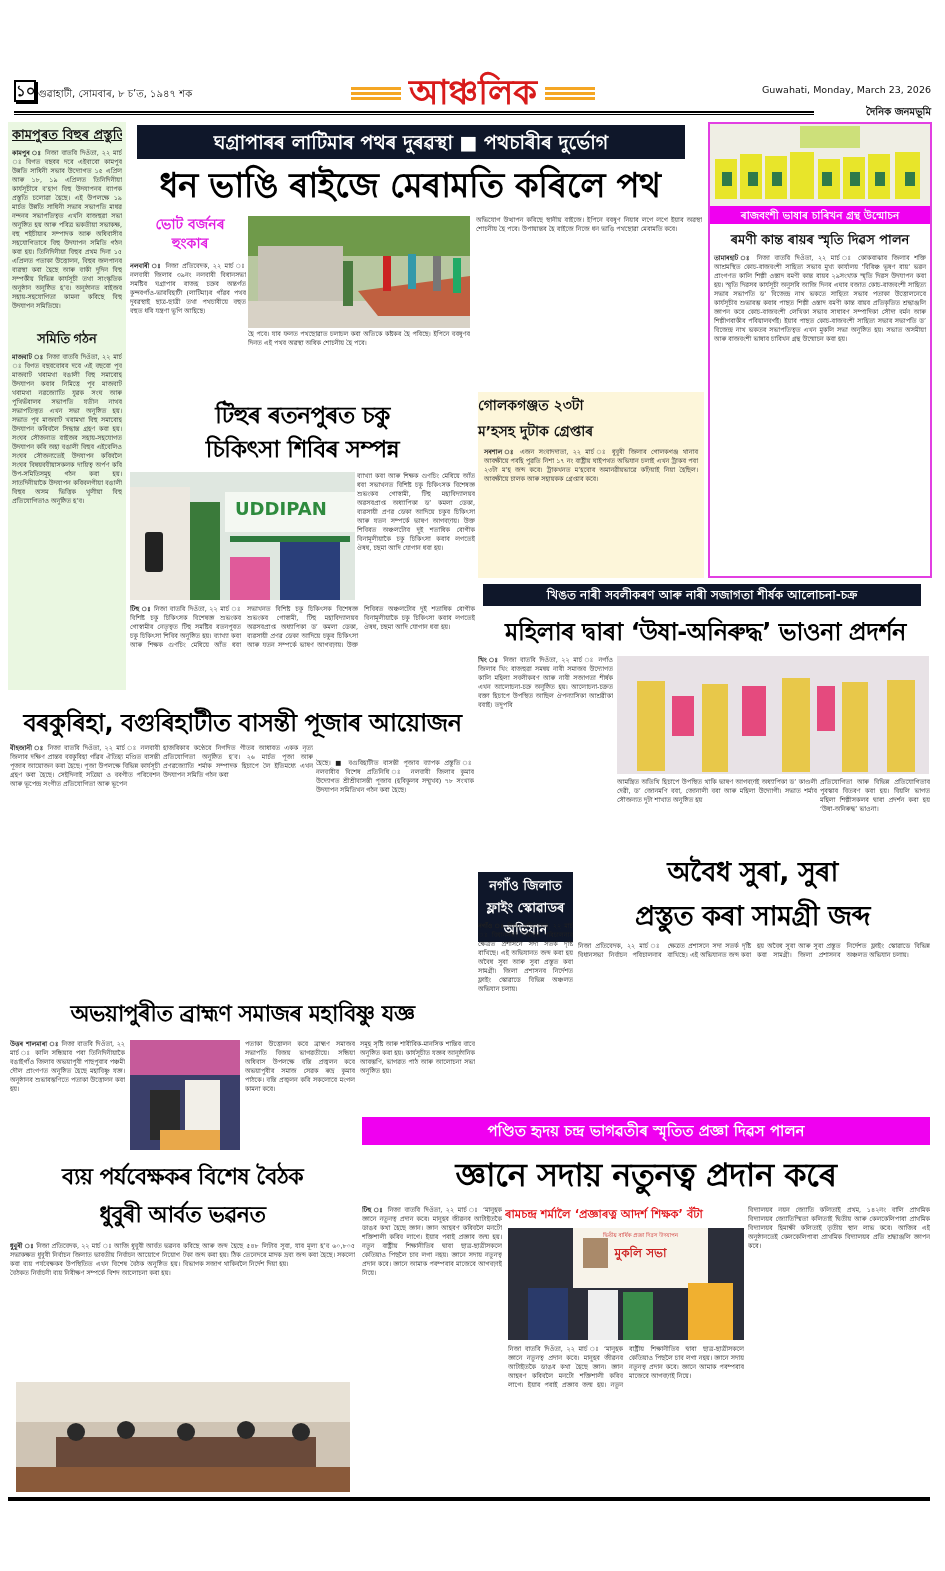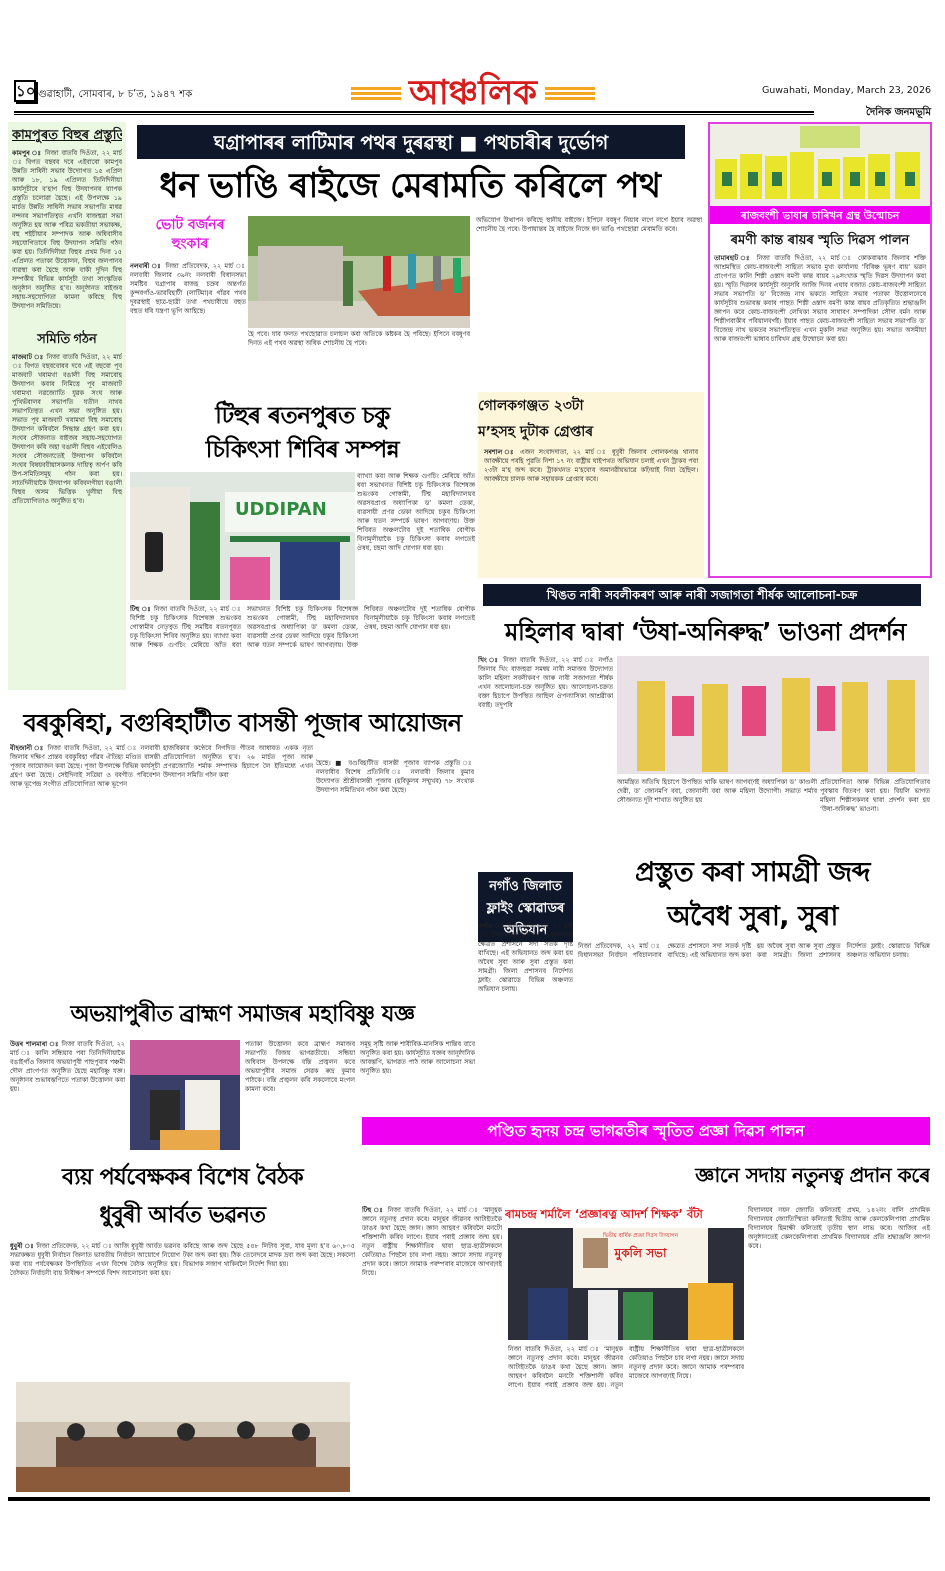--- a/index.html
+++ b/index.html
@@ -179,22 +179,22 @@
 
 <div class="abs hl-black" style="left:10px;top:705px;width:465px;height:36px;font-size:24px;line-height:36px;">বৰকুৰিহা, বগুৰিহাটীত বাসন্তী পূজাৰ আয়োজন</div>
 <div class="abs body-text" style="left:10px;top:744px;width:150px;height:242px;">
   <b>বীহজানী ঃ</b> <span>নিজা বাতৰি দিওঁতা, ২২ মাৰ্চ ঃ নলবাৰী জিলাৰ দক্ষিণ প্ৰান্তৰ বৰকুৰিহা গাঁৱৰ ঐতিহ্য মণ্ডিত বাসন্তী পূজাৰ আয়োজন কৰা হৈছে। পূজা উপলক্ষে বিভিন্ন কাৰ্যসূচী গ্ৰহণ কৰা হৈছে। সেইদিনাই সত্ৰিয়া ও বৰগীত পৰিবেশন আৰু ভূপেন্দ্ৰ সংগীত প্ৰতিযোগিতা আৰু ভূপেন</span>
 </div>
 <div class="abs body-text" style="left:163px;top:744px;width:150px;height:242px;">হাজৰিকাৰ কণ্ঠেৰে নিগদিত গীতৰ আধাৰত একক নৃত্য প্ৰতিযোগিতা অনুষ্ঠিত হ’ব। ২৬ মাৰ্চত পূজা আৰু প্ৰণৱজ্যোতি শৰ্মাক সম্পাদক হিচাপে লৈ ইতিমধ্যে এখন উদযাপন সমিতি গঠন কৰা</div>
 <div class="abs body-text" style="left:316px;top:744px;width:158px;height:242px;margin-top:15px;">হৈছে। ■ বগুৰিহাটীত বাসন্তী পূজাৰ ব্যাপক প্ৰস্তুতি ঃ নলবাৰীৰ বিশেষ প্ৰতিনিধি ঃ নলবাৰী জিলাৰ কুমাৰ উদ্যোগত শ্ৰীশ্ৰীবাসন্তী পূজাৰ (হৰিকুলৰ সম্মুখৰ) ৭৮ সংখ্যক উদযাপন সমিতিখন গঠন কৰা হৈছে।</div>
 
 <div class="abs red-banner" style="left:478px;top:848px;width:95px;height:70px;font-size:13px;line-height:22px;white-space:normal;padding-top:3px;margin-top:24px;">নগাঁও জিলাত ফ্লাইং স্কোৱাডৰ অভিযান</div>
 <div class="abs hl-black" style="left:575px;top:850px;width:355px;height:90px;font-size:27px;line-height:44px;white-space:normal;">
+  <div>অবৈধ সুৰা, সুৰা</div>
   <div>প্ৰস্তুত কৰা সামগ্ৰী জব্দ</div>
-  <div>অবৈধ সুৰা, সুৰা</div>
 </div>
 <div class="abs body-text" style="left:478px;top:922px;width:95px;height:170px;">
   <b>নগাঁও ঃ</b> <span>নিজা প্ৰতিবেদক, ২২ মাৰ্চ ঃ বিধানসভা নিৰ্বাচন পৰিচালনাৰ ক্ষেত্ৰত প্ৰশাসনে সদা সতৰ্ক দৃষ্টি ৰাখিছে। এই অভিযানত জব্দ কৰা হয় অবৈধ সুৰা আৰু সুৰা প্ৰস্তুত কৰা সামগ্ৰী। জিলা প্ৰশাসনৰ নিৰ্দেশত ফ্লাইং স্কোৱাডে বিভিন্ন অঞ্চলত অভিযান চলায়।</span>
 </div>
 <div class="abs body-text" style="left:578px;top:942px;width:352px;height:150px;column-count:4;column-gap:6px;">নিজা প্ৰতিবেদক, ২২ মাৰ্চ ঃ বিধানসভা নিৰ্বাচন পৰিচালনাৰ ক্ষেত্ৰত প্ৰশাসনে সদা সতৰ্ক দৃষ্টি ৰাখিছে। এই অভিযানত জব্দ কৰা হয় অবৈধ সুৰা আৰু সুৰা প্ৰস্তুত কৰা সামগ্ৰী। জিলা প্ৰশাসনৰ নিৰ্দেশত ফ্লাইং স্কোৱাডে বিভিন্ন অঞ্চলত অভিযান চলায়।</div>
 
 <div class="abs hl-black" style="left:10px;top:996px;width:465px;height:36px;font-size:22px;line-height:36px;">অভয়াপুৰীত ব্ৰাহ্মণ সমাজৰ মহাবিষ্ণু যজ্ঞ</div>
 <div class="abs body-text" style="left:10px;top:1040px;width:115px;height:110px;">
   <b>উত্তৰ শালমাৰা ঃ</b> <span>নিজা বাতৰি দিওঁতা, ২২ মাৰ্চ ঃ কালি সন্ধিয়াৰ পৰা তিনিদিনীয়াকৈ বঙাইগাঁও জিলাৰ অভয়াপুৰী পাছপুৰাৰ পঞ্চমী দৌল প্ৰাংগণত অনুষ্ঠিত হৈছে মহাবিষ্ণু যজ্ঞ। অনুষ্ঠানৰ শুভাৰম্ভণিতে পতাকা উত্তোলন কৰা হয়।</span>
 </div>
@@ -228,21 +228,21 @@
         <circle cx="110" cy="48" r="9"></circle>
         <circle cx="170" cy="50" r="9"></circle>
         <circle cx="230" cy="48" r="9"></circle>
         <circle cx="285" cy="50" r="9"></circle>
       </g>
     <rect x="0" y="85" width="334" height="25" fill="#8a5a3a"></rect>
   </svg>
 </div>
 
 <div class="abs mag-banner" style="left:362px;top:1117px;width:568px;height:28px;font-size:15px;line-height:28px;">পণ্ডিত হৃদয় চন্দ্ৰ ভাগৱতীৰ স্মৃতিত প্ৰজ্ঞা দিৱস পালন</div>
-<div class="abs hl-black" style="left:362px;top:1150px;width:568px;height:50px;font-size:20px;line-height:50px;text-align:right;">জ্ঞানে সদায় নতুনত্ব প্ৰদান কৰে</div>
+<div class="abs hl-black" style="left:362px;top:1150px;width:568px;height:50px;font-size:32px;line-height:50px;">জ্ঞানে সদায় নতুনত্ব প্ৰদান কৰে</div>
 <div class="abs body-text" style="left:362px;top:1206px;width:140px;height:288px;">
   <b>টিহু ঃ</b> <span>নিজা বাতৰি দিওঁতা, ২২ মাৰ্চ ঃ ‘মানুহক জ্ঞানে নতুনত্ব প্ৰদান কৰে। মানুহৰ জীৱনৰ আটাইতকৈ ডাঙৰ কথা হৈছে জ্ঞান। জ্ঞান আহৰণ কৰিবলৈ মনটো শক্তিশালী কৰিব লাগে। ইয়াৰ পৰাই প্ৰজ্ঞাৰ জন্ম হয়। নতুন ৰাষ্ট্ৰীয় শিক্ষানীতিৰ দ্বাৰা ছাত্ৰ-ছাত্ৰীসকলে কেতিয়াও পিছলৈ চাব লগা নহয়। জ্ঞানে সদায় নতুনত্ব প্ৰদান কৰে। জ্ঞানে আমাক পৰম্পৰাৰ মাজেৰে আগবঢ়াই নিয়ে।</span>
 </div>
 <div class="abs" style="left:505px;top:1206px;width:240px;height:20px;font-size:11.5px;font-weight:bold;color:#e3161b;white-space:nowrap;overflow:hidden;">ৰামচন্দ্ৰ শৰ্মালৈ ‘প্ৰজ্ঞাৰত্ন আদৰ্শ শিক্ষক’ বঁটা</div>
 <div class="abs photo" style="left:508px;top:1228px;width:236px;height:112px;">
   <svg width="236" height="112" viewBox="0 0 236 112">
     <rect width="236" height="112" fill="#2c2f3a"></rect>
     <rect x="65" y="0" width="135" height="60" fill="#f7f3e9"></rect>
     <rect x="75" y="10" width="25" height="30" fill="#aa8a6a"></rect>
     <rect x="20" y="60" width="40" height="52" fill="#2a3a6a"></rect>

